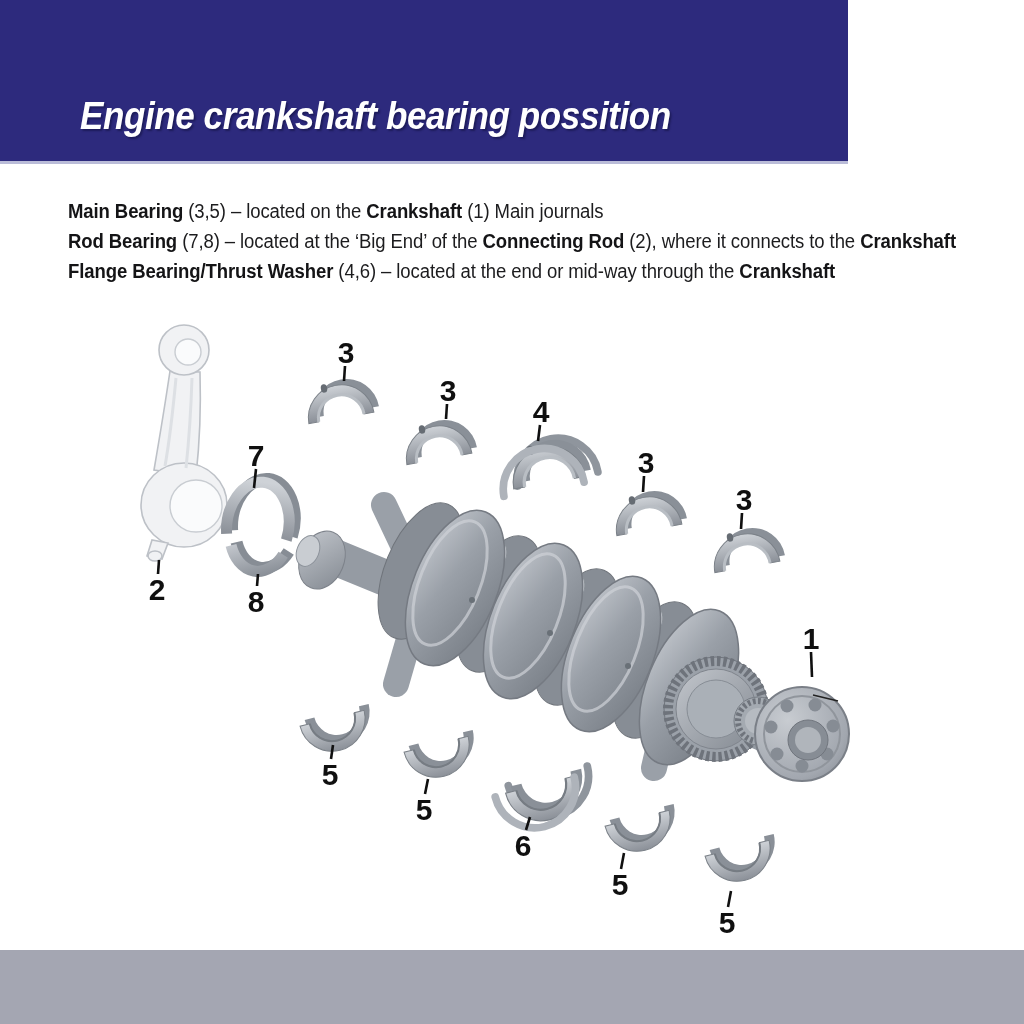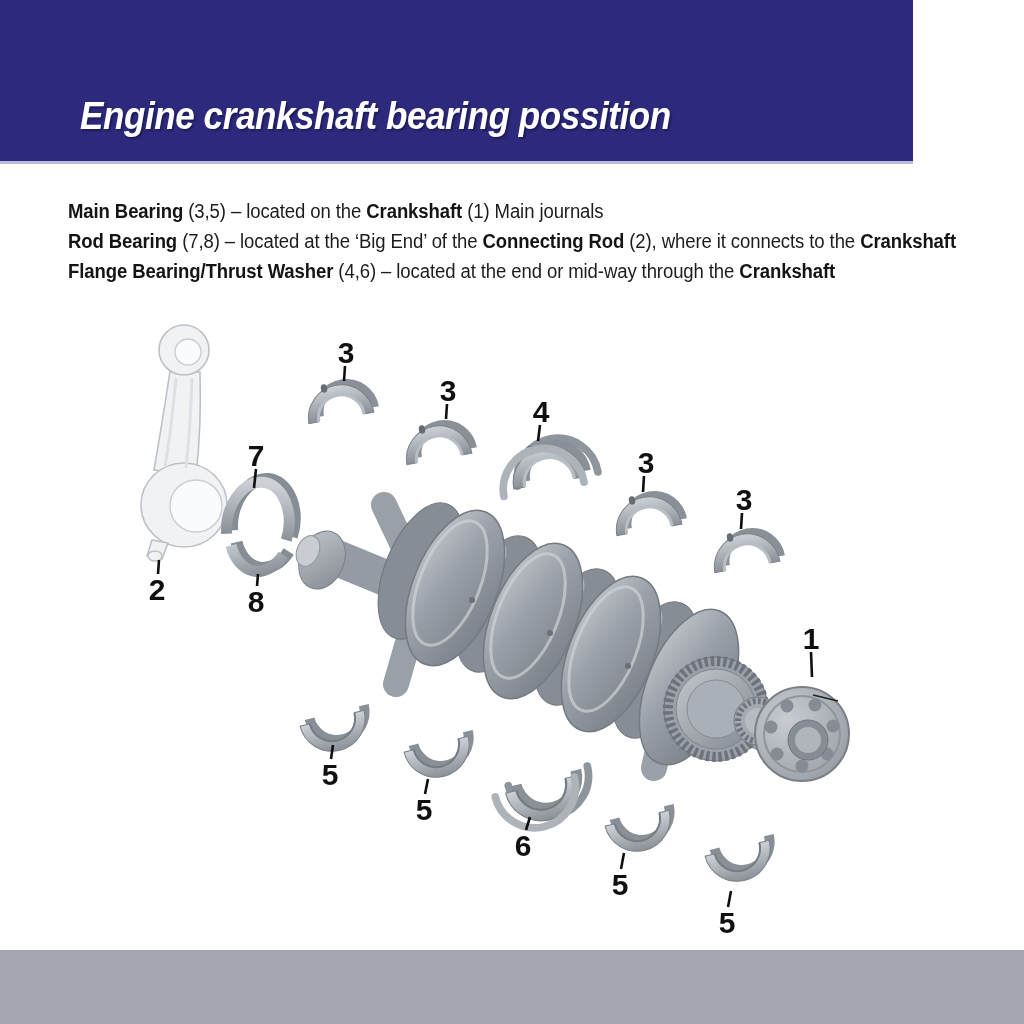--- a/index.html
+++ b/index.html
@@ -1,20 +1,20 @@
 <!DOCTYPE html>
 <html><head>
 <meta charset="utf-8">
 <style>
   html,body{margin:0;padding:0;background:#ffffff;}
   .page{position:relative;width:1024px;height:1024px;background:#ffffff;overflow:hidden;
         font-family:"Liberation Sans","DejaVu Sans",sans-serif;}
 
   
-  .header{position:absolute;left:0;top:0;width:913px;height:161px;background:#2d2a7d;
+  .header{position:absolute;left:0;top:0;width:848px;height:161px;background:#2d2a7d;
           border-bottom:3px solid #babcd8;}
   .title{position:absolute;left:80px;top:94px;margin:0;color:#ffffff;
          font-size:39px;font-weight:700;font-style:italic;letter-spacing:-0.5px;
          white-space:nowrap;transform:scaleX(.9);transform-origin:0 0;
          text-shadow:2px 2px 2px rgba(12,12,48,.45);}
 
   
   .notes{position:absolute;left:68px;top:196px;transform:scaleX(.95);transform-origin:0 0;}
   .note{margin:0;font-size:19.5px;line-height:30px;color:#1c1c1e;letter-spacing:-0.1px;white-space:nowrap;}
   .note b{font-weight:700;color:#141416;}

